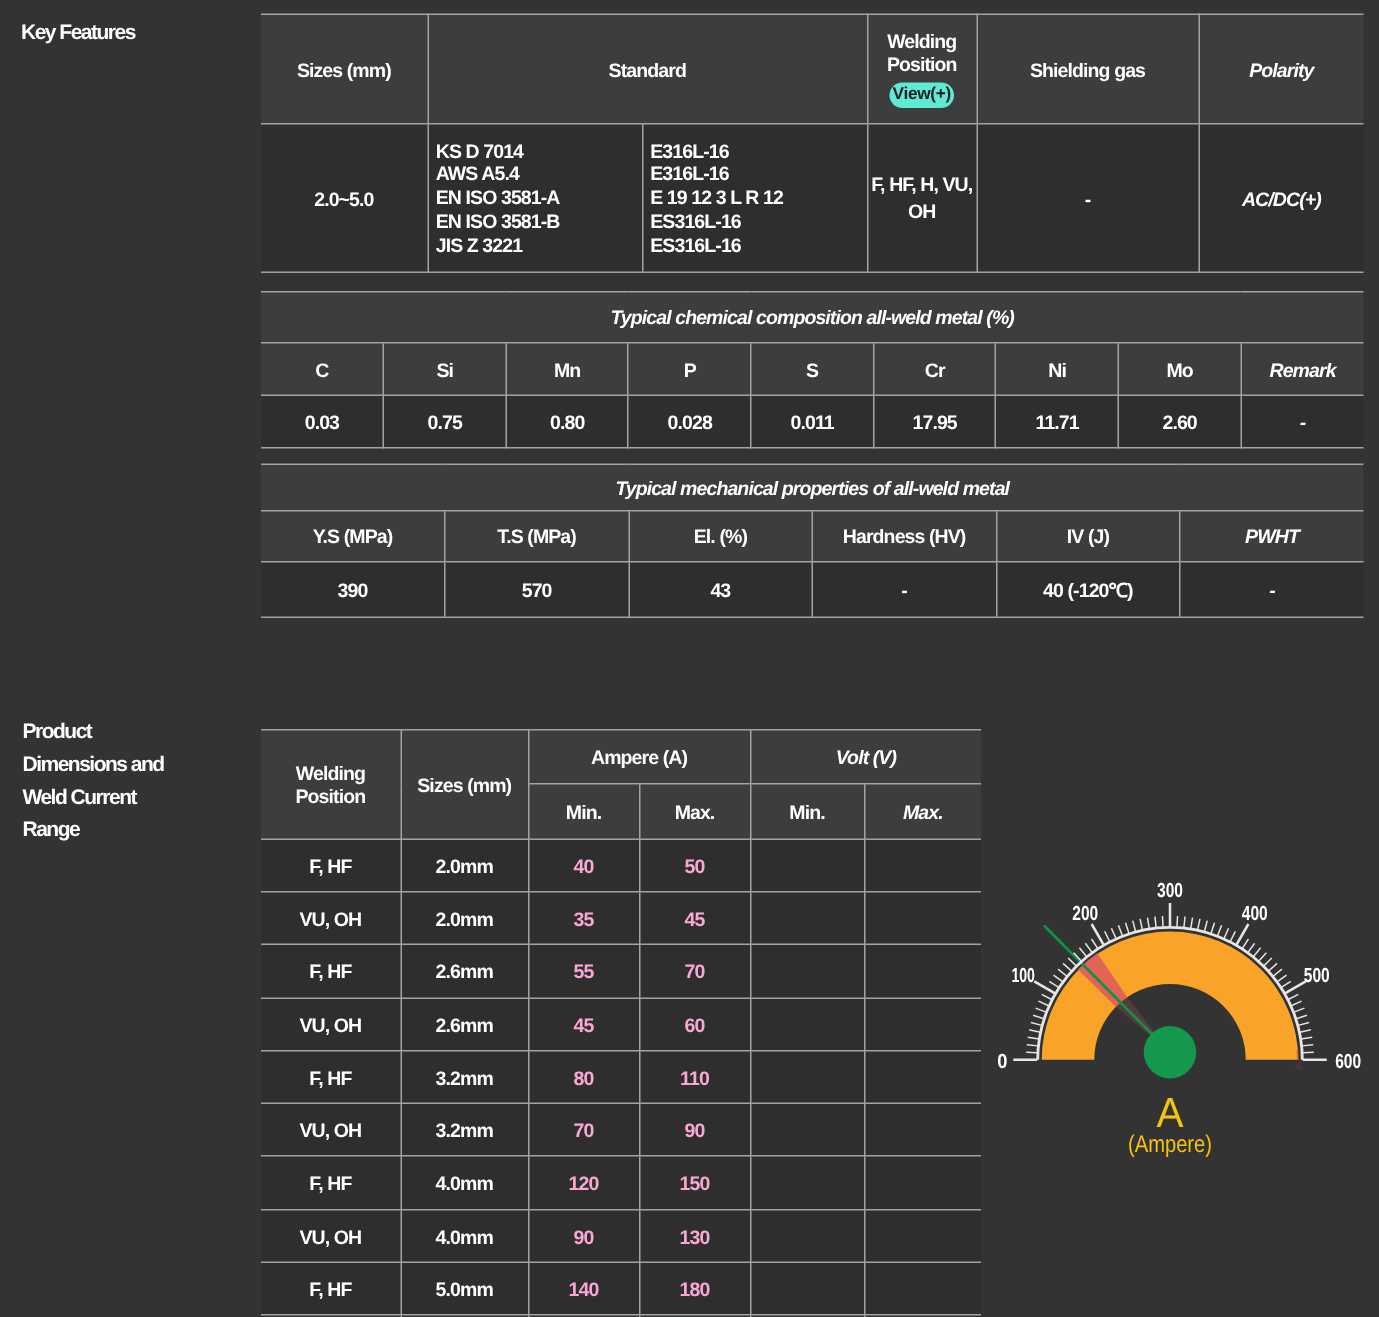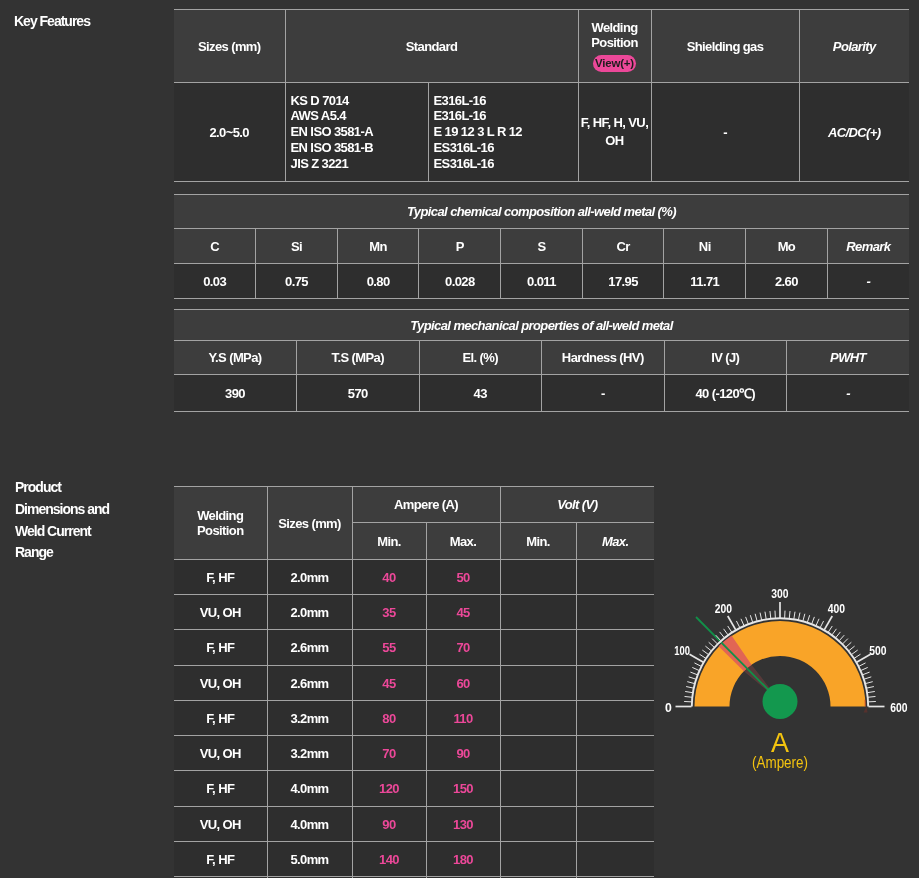--- a/index.html
+++ b/index.html
@@ -9,22 +9,22 @@
   h2 { position:absolute; color:#fff; font-size:14px; font-weight:bold;
        letter-spacing:-1px; line-height:21.8px; }
   table { border-collapse:collapse; table-layout:fixed; position:absolute; }
   th, td { border:1px solid #a3a3a3; color:#fff; font-weight:bold; font-size:13px;
        letter-spacing:-0.6px; text-align:center; vertical-align:middle; padding:0; }
   th { background:#3d3d3d;margin-left:44px; }
   td { background:#2e2e2e; }
   th:first-child, td:first-child { border-left:none; }
   th:last-child, td:last-child { border-right:none;font-style:italic; }
   .left { text-align:left; padding-left:5px; }
-  .amber { color:#ec4899; }
-  .pill { display:inline-block; background:#ec4899; color:#1d1d1d; font-size:11.5px;
+  .amber { color:#f9a8d4; }
+  .pill { display:inline-block; background:#5eead4; color:#1d1d1d; font-size:11.5px;
        font-weight:bold; border-radius:9px; width:43px; height:17px; line-height:17px;
        letter-spacing:-0.2px; margin-top:5px; }
 </style>
 </head>
 <body>
 <h2 style="left:14px; top:11px;">Key Features</h2>
 
 <table style="left:174px; top:9px; width:735px;">
   <colgroup>
       <col style="width:111px">

